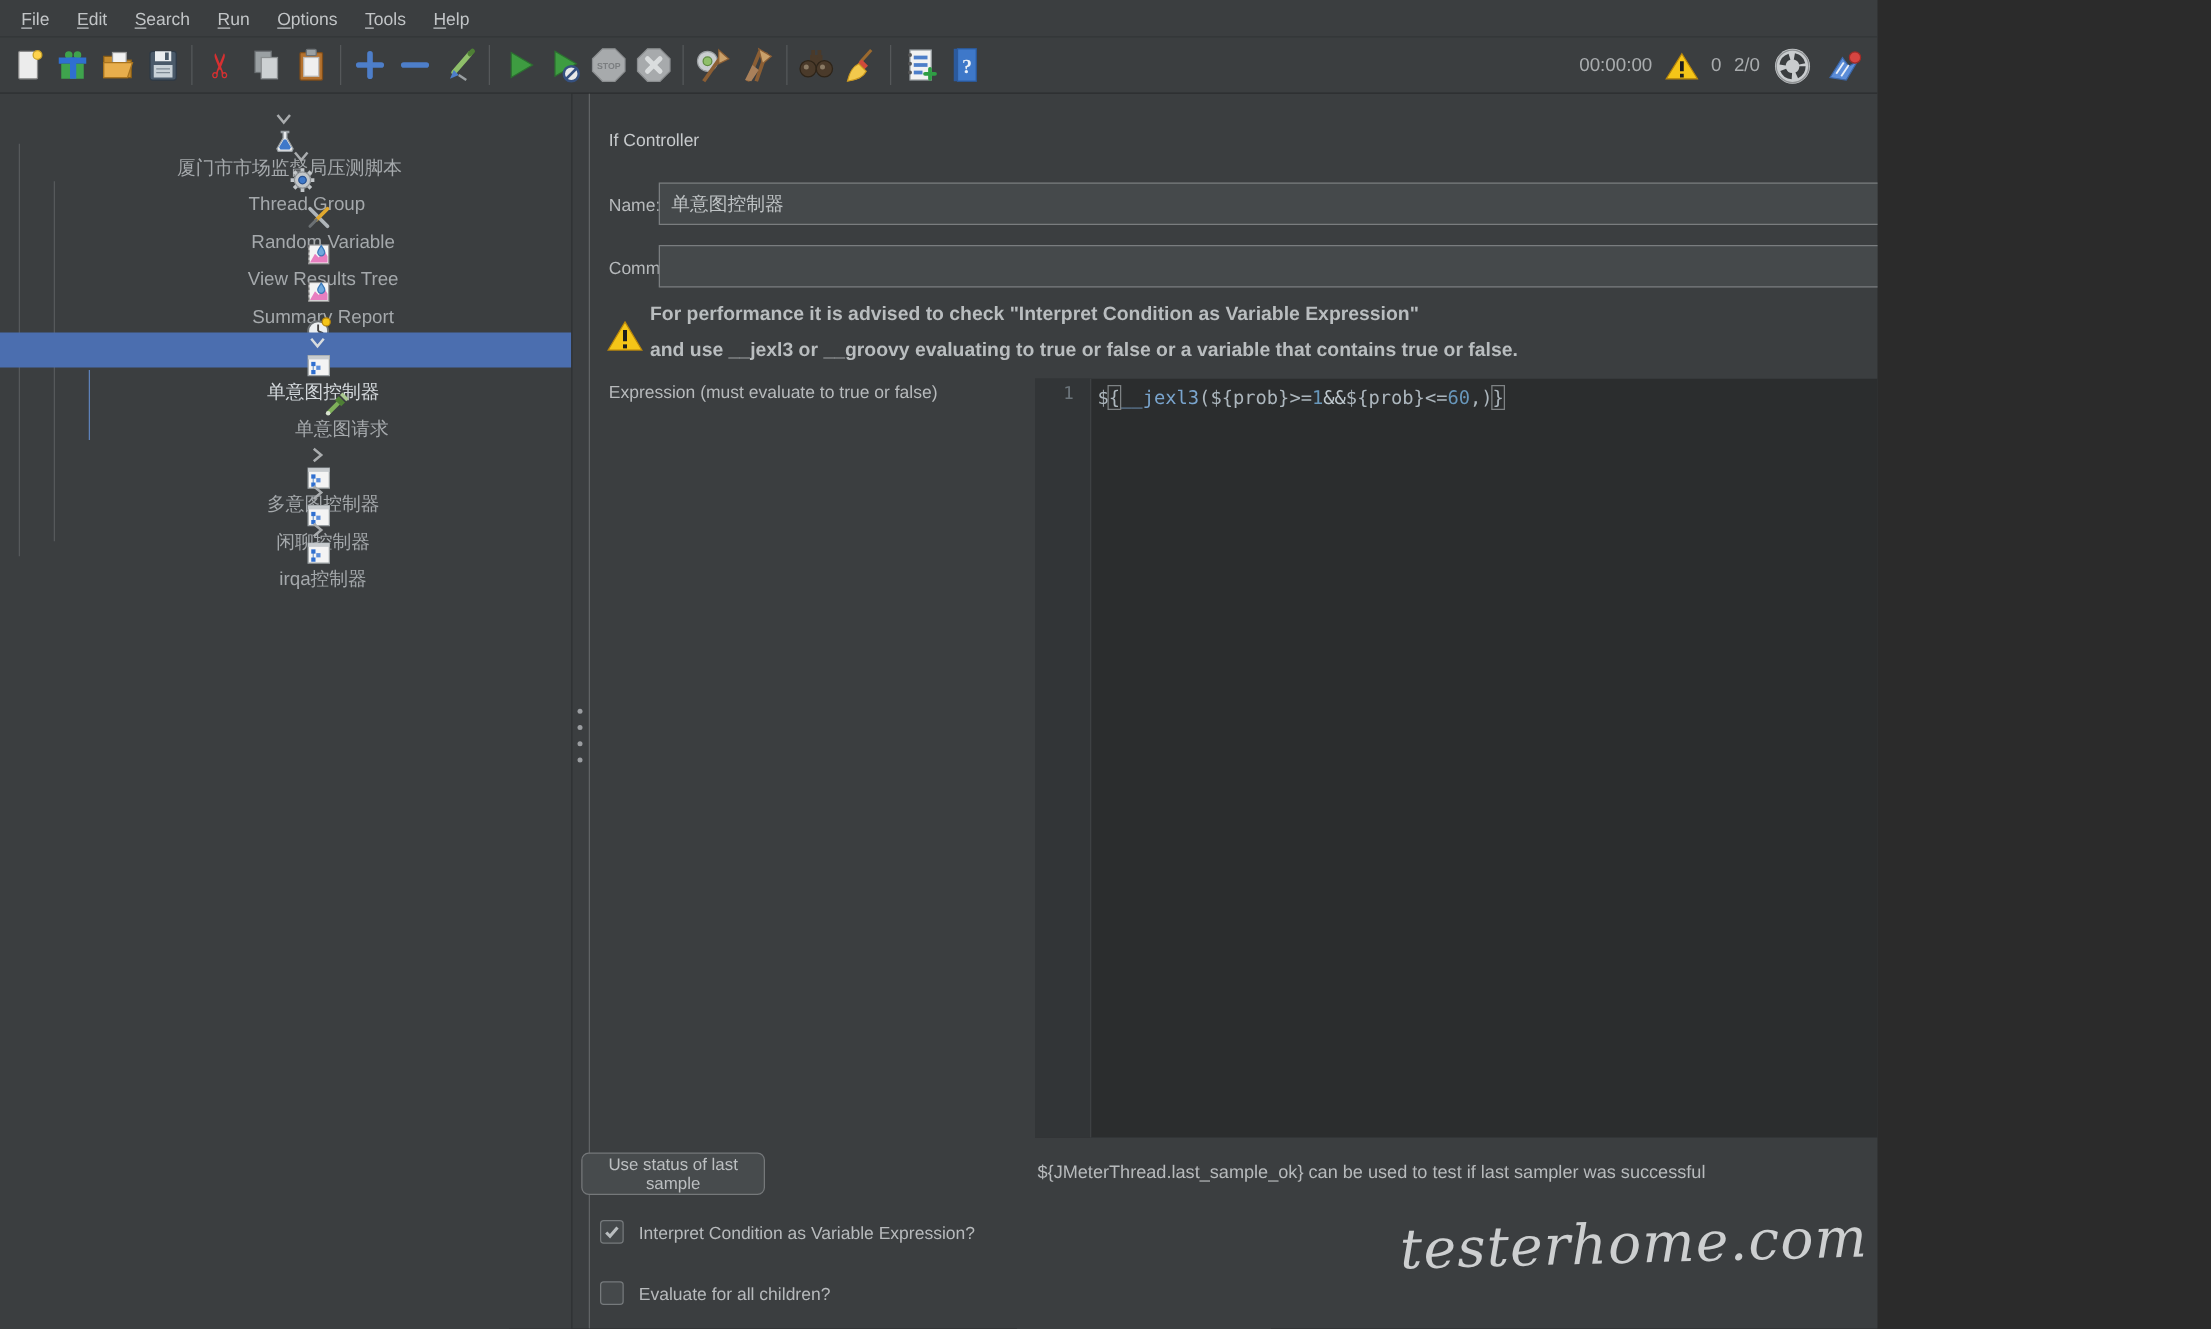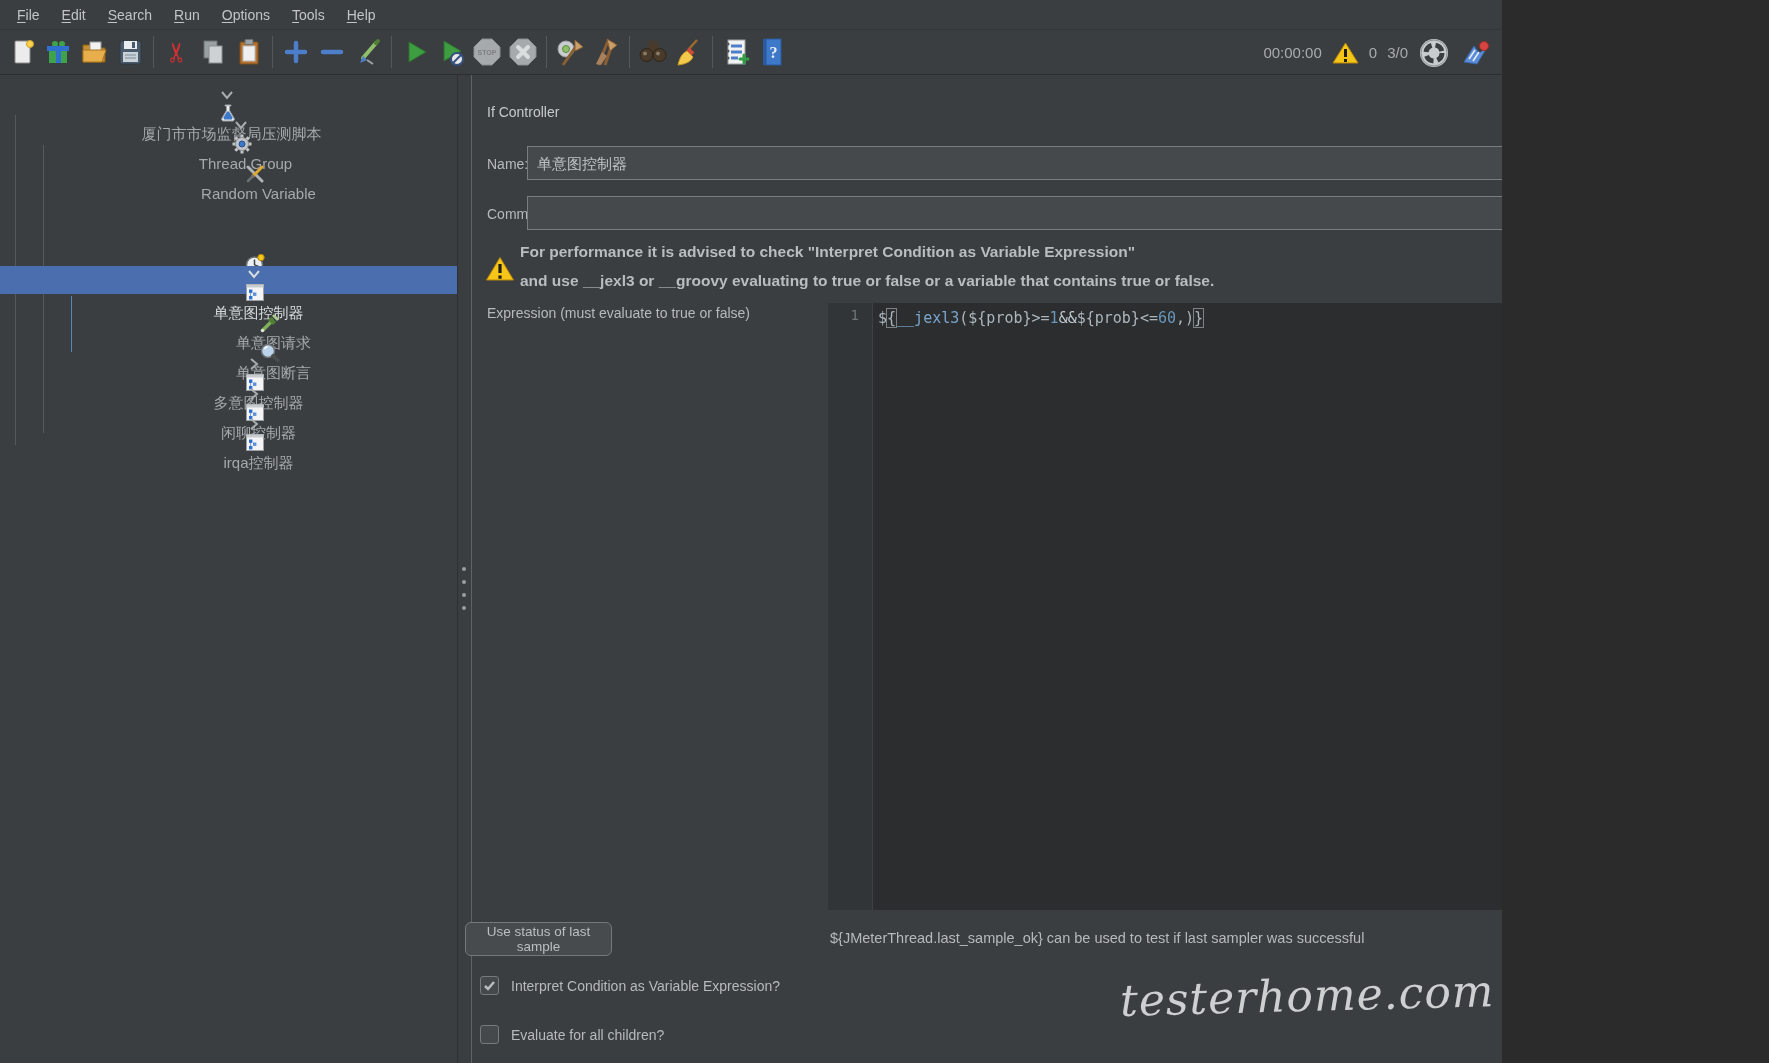--- a/index.html
+++ b/index.html
@@ -244,21 +244,21 @@
     </button>
 
     <div id="tb-status">
       <span>00:00:00</span>
       <svg width="27" height="24">
           <path d="M13.5 2L26 22H1z" fill="#F5C518" stroke="#B8860B"></path>
           <rect x="12" y="8" width="3" height="8" fill="#1d1d1d"></rect>
           <rect x="12" y="18" width="3" height="3" fill="#1d1d1d"></rect>
         </svg>
       <span>0</span>
-      <span>3/0</span>
+      <span>2/0</span>
       <svg width="32" height="32">
           <circle cx="16" cy="16" r="14" fill="#C9CCCE"></circle>
           <circle cx="16" cy="16" r="13" fill="none" stroke="#8e9193" stroke-width="1"></circle>
           <circle cx="16" cy="16" r="8" fill="none" stroke="#3B3E40" stroke-width="5" stroke-dasharray="9 4"></circle>
         </svg>
       <svg width="30" height="30">
           <path d="M4 24L14 8l5 7 7-4-9 15z" fill="#5B8DD9" stroke="#3A66A8"></path>
           <line x1="9" y1="21" x2="15" y2="12" stroke="#EAF0F8" stroke-width="1.5"></line>
           <line x1="13" y1="23" x2="19" y2="14" stroke="#EAF0F8" stroke-width="1.5"></line>
           <circle cx="24" cy="8" r="4.5" fill="#D64541" stroke="#9E2B27"></circle>
@@ -316,21 +316,45 @@
       <span class="ticon">
           <svg width="22" height="22">
             <line x1="4" y1="4" x2="18" y2="18" stroke="#AEB4B8" stroke-width="3" stroke-linecap="round"></line>
             <line x1="18" y1="4" x2="9" y2="13" stroke="#E0A82E" stroke-width="3" stroke-linecap="round"></line>
             <line x1="9" y1="13" x2="4" y2="18" stroke="#6B7073" stroke-width="2.5" stroke-linecap="round"></line>
           </svg>
         </span>
       <span class="tlabel">Random Variable</span>
     </div>
 
-
+    <div class="trow lvl2" style="top:102px">
+      <span class="chev"></span>
+      <span class="ticon">
+          <svg width="22" height="22">
+            <rect x="3" y="3" width="16" height="15" fill="#F4F4F4" stroke="#999"></rect>
+            <line x1="3" y1="3" x2="3" y2="18" stroke="#666" stroke-dasharray="2 2"></line>
+            <path d="M4 17l4-7 3 3 4-6 3 5v5z" fill="#E87FC0"></path>
+            <path d="M13 3.5c1.8 2.6 2.8 3.6 2.8 5.3a2.8 2.8 0 11-5.6 0c0-1.7 1-2.7 2.8-5.3z" fill="#6FA8DC" stroke="#3A78B8"></path>
+          </svg>
+        </span>
+      <span class="tlabel">View Results Tree</span>
+    </div>
+
+    <div class="trow lvl2" style="top:132px">
+      <span class="chev"></span>
+      <span class="ticon">
+          <svg width="22" height="22">
+            <rect x="3" y="3" width="16" height="15" fill="#F4F4F4" stroke="#999"></rect>
+            <line x1="3" y1="3" x2="3" y2="18" stroke="#666" stroke-dasharray="2 2"></line>
+            <path d="M4 17l4-7 3 3 4-6 3 5v5z" fill="#E87FC0"></path>
+            <path d="M13 3.5c1.8 2.6 2.8 3.6 2.8 5.3a2.8 2.8 0 11-5.6 0c0-1.7 1-2.7 2.8-5.3z" fill="#6FA8DC" stroke="#3A78B8"></path>
+          </svg>
+        </span>
+      <span class="tlabel">Summary Report</span>
+    </div>
 
     <div class="trow lvl2" style="top:162px">
       <span class="chev"></span>
       <span class="ticon">
           <svg width="22" height="22">
             <circle cx="10.5" cy="12" r="8" fill="#ECEFF1" stroke="#6B7073" stroke-width="1.5"></circle>
             <line x1="10.5" y1="12" x2="10.5" y2="6.5" stroke="#444" stroke-width="1.5"></line>
             <line x1="10.5" y1="12" x2="14.5" y2="13.5" stroke="#444" stroke-width="1.5"></line>
             <circle cx="17" cy="4.5" r="3.2" fill="#F5C518" stroke="#B8860B"></circle>
           </svg>
@@ -363,31 +387,20 @@
           <svg width="22" height="22">
             <line x1="4" y1="18" x2="13" y2="9" stroke="#7FB05A" stroke-width="3.5" stroke-linecap="round"></line>
             <path d="M12 5l5 5-3 3-5-5z" fill="#4E7F35"></path>
             <path d="M15 2l5 5-2 2-5-5z" fill="#A9C98F"></path>
             <circle cx="3.5" cy="18.5" r="1.8" fill="#D9E3D0"></circle>
           </svg>
         </span>
       <span class="tlabel">单意图请求</span>
     </div>
 
-    <div class="trow lvl3" style="top:251px">
-      <span class="chev"></span>
-      <span class="ticon">
-          <svg width="22" height="22">
-            <circle cx="9" cy="9" r="6.5" fill="#BBD4EC" stroke="#6B7073" stroke-width="1.5"></circle>
-            <path d="M5.5 7a4.5 4.5 0 013-2.5" stroke="#fff" stroke-width="1.5" fill="none"></path>
-            <line x1="13.8" y1="13.8" x2="19" y2="18.5" stroke="#4A4D4F" stroke-width="3.5" stroke-linecap="round"></line>
-          </svg>
-        </span>
-      <span class="tlabel">单意图断言</span>
-    </div>
 
     <div class="trow lvl2" style="top:281px">
       <span class="chev collapsed">
           <svg width="14" height="14">
             <polyline points="4,2 10,7 4,12" fill="none" stroke="#A9ACAE" stroke-width="2"></polyline>
           </svg>
         </span>
       <span class="ticon">
           <svg width="22" height="22">
             <rect x="2.5" y="2.5" width="17" height="16" fill="#F4F4F4" stroke="#9AA0A3"></rect>

